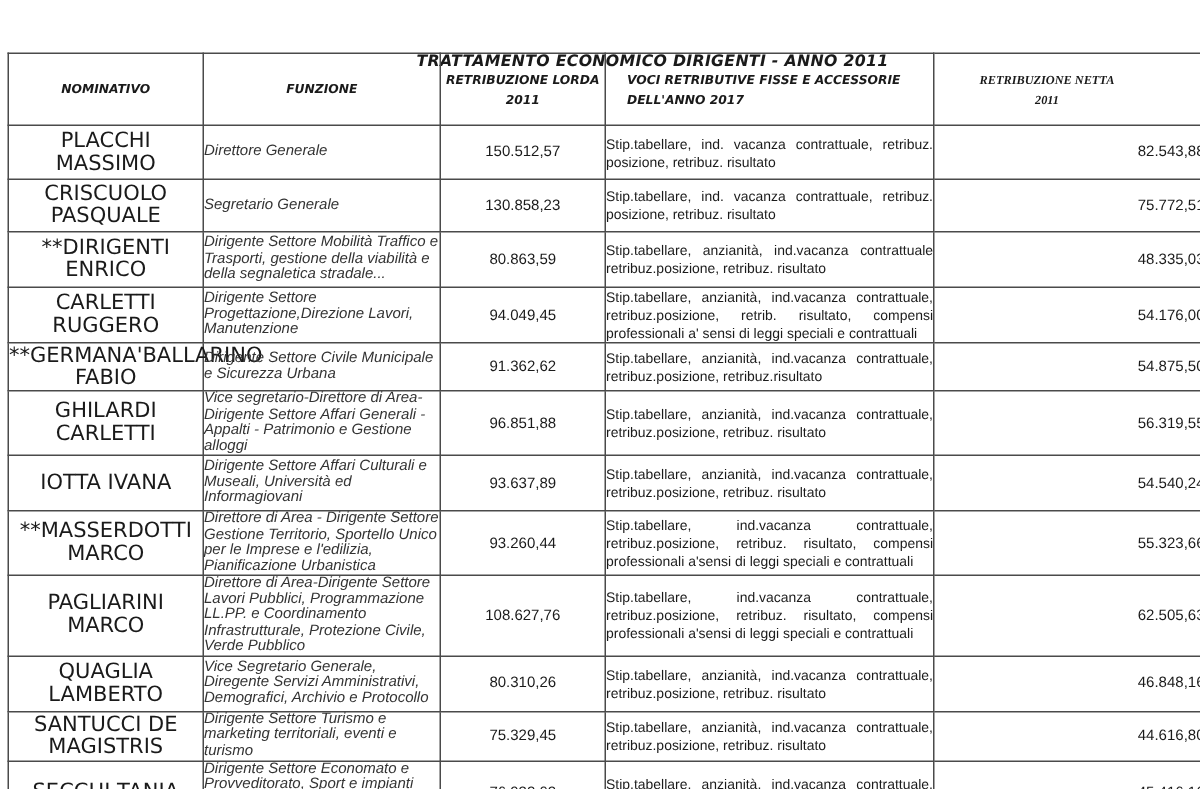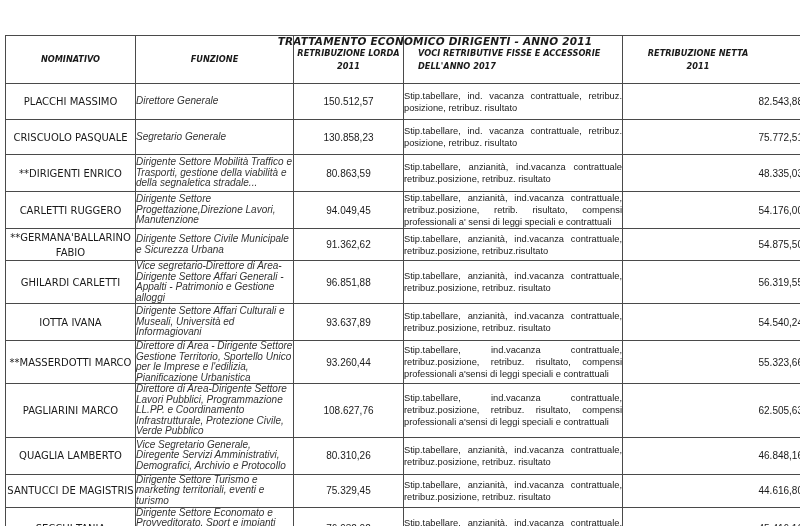--- a/index.html
+++ b/index.html
@@ -1,21 +1,21 @@
 <!DOCTYPE html>
 <html><head>
 <meta charset="utf-8">
 <style>
   html, body { margin:0; padding:0; background:#ffffff; }
   body { width:800px; height:526px; position:relative; overflow:hidden; font-family:"Liberation Sans", sans-serif; color:#1a1a1a; }
   .title { position:absolute; left:0; top:3px; width:800px; text-align:center; font-family:"DejaVu Sans", sans-serif; font-style:italic; font-weight:bold; font-size:10.5px; letter-spacing:0.2px; padding-left:70px; box-sizing:border-box;margin-top:32px; }
   table.grid { position:absolute; left:5px; top:35px; border-collapse:collapse; table-layout:fixed; width:800px; }
   table.grid td, table.grid th { border:1.4px solid #4a4a4a; padding:0; vertical-align:middle; }
   th { font-family:"DejaVu Sans", sans-serif; font-style:italic; font-weight:bold; font-size:8.2px; text-align:center; line-height:13px; height:47px; }
-  td.name { font-family:"DejaVu Sans", sans-serif; font-size:10px; text-align:center; line-height:15px; padding:0 3px; }
+  td.name { font-family:"DejaVu Sans", sans-serif; font-size:14px; text-align:center; line-height:15px; padding:0 3px; }
   td.func { font-size:10px; line-height:10.5px; padding:1px 3px; color:#333;font-style:italic; }
   td.num { font-size:10px; text-align:center; padding-right:2px; }
   td.voci { font-size:9.3px; line-height:12px; text-align:justify; padding:1px 3px 1px 2px; }
   td.voci span { display:block; text-align:justify; text-align-last:left; }
   td.netta { font-size:10px; text-align:right; padding-right:2px; }
 </style>
 </head>
 <body>
 
 <div class="title">TRATTAMENTO ECONOMICO DIRIGENTI - ANNO 2011</div>
@@ -27,21 +27,21 @@
     <col style="width:110px">
     <col style="width:219px">
     <col style="width:183px">
   </colgroup>
   <thead>
     <tr>
       <th><span>NOMINATIVO</span></th>
       <th><span>FUNZIONE</span></th>
       <th><span>RETRIBUZIONE LORDA</span><br><span>2011</span></th>
       <th style="padding-left:14px;text-align:left;"><span>VOCI RETRIBUTIVE FISSE E ACCESSORIE DELL'ANNO 2017</span></th>
-      <th style="text-align:left;padding-left:6px;"><span style="display:inline-block;width:138px;text-align:center;"><span>RETRIBUZIONE NETTA</span><br><span>2011</span></span></th>
+      <th style="text-align:left;padding-left:6px;"><span style="display:inline-block;width:138px;text-align:center;font-family:Liberation Serif, serif;"><span>RETRIBUZIONE NETTA</span><br><span>2011</span></span></th>
     </tr>
   </thead>
   <tbody id="tbody">
       <tr style="height: 36px;">
         <td class="name"><span>PLACCHI MASSIMO</span></td>
         <td class="func"><span>Direttore Generale</span></td>
         <td class="num"><span>150.512,57</span></td>
         <td class="voci">
           <span>Stip.tabellare, ind. vacanza contrattuale, retribuz. posizione, retribuz. risultato</span>
         </td>

